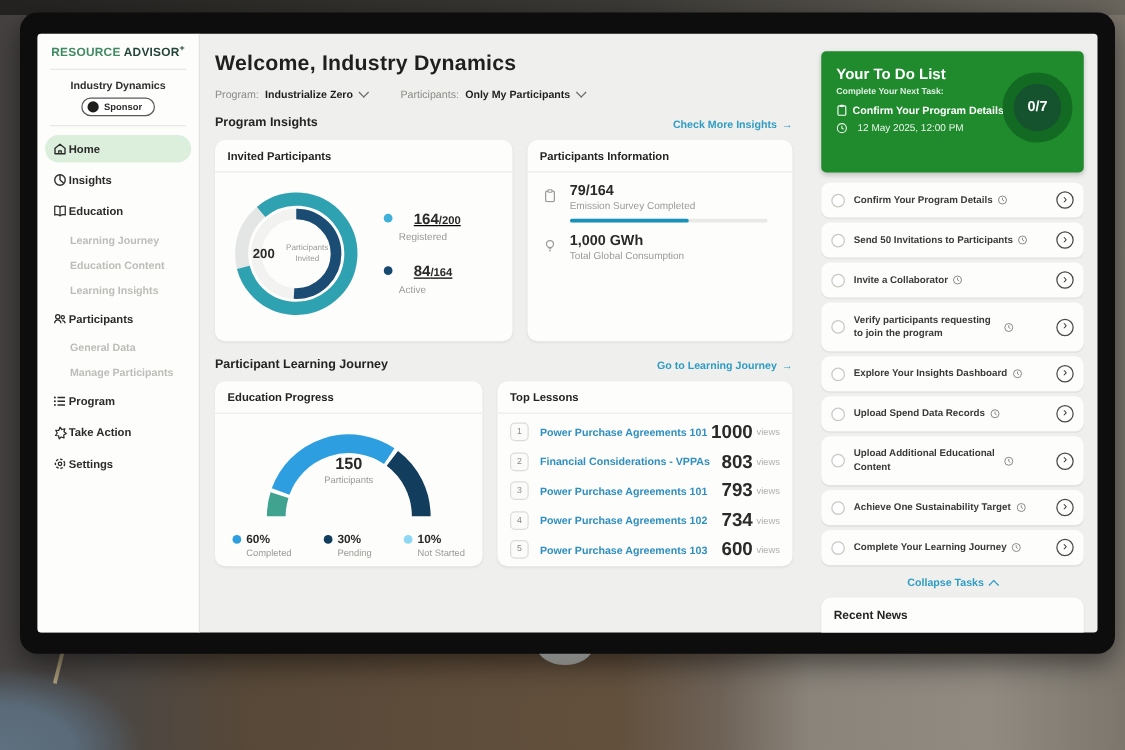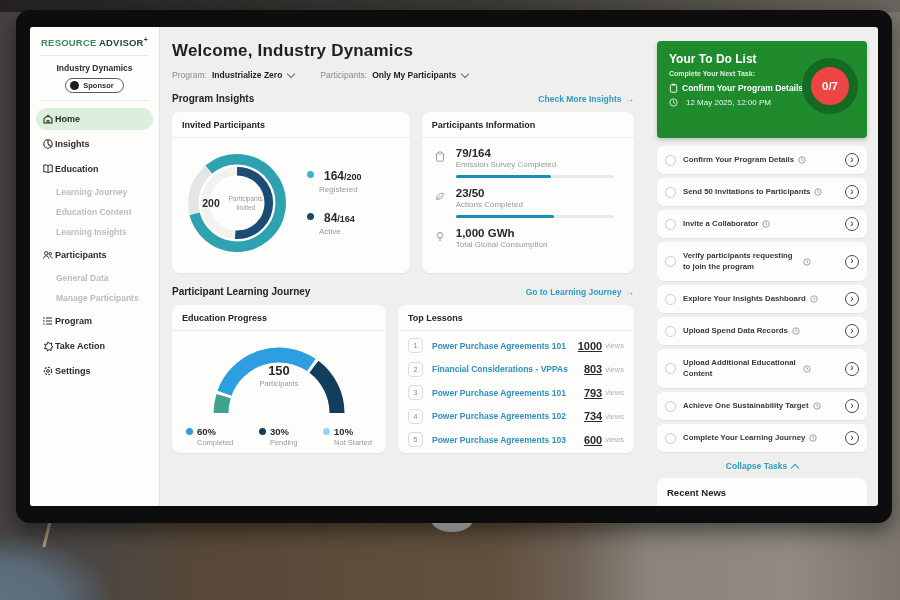--- a/index.html
+++ b/index.html
@@ -63,21 +63,21 @@
   .card-invited{flex:1.12;}
   .card-info{flex:1;}
   .inv-body{display:flex;align-items:center;padding:8px 4px 0 8px;}
   .donut-wrap{position:relative;width:114px;height:114px;flex:none;}
   .donut-center{position:absolute;inset:0;display:flex;flex-direction:row;
       align-items:center;justify-content:center;text-align:center;}
   .dc-value{font-size:10.5px;font-weight:bold;color:#2a2a28;}
   .dc-label{font-size:6.5px;color:#9a9a96;width:52px;line-height:1.3;margin-top:1px;}
   .d-legend{margin-left:13px;}
   .dl-item{margin:9px 0 14px;}
-  .dl-top{display:flex;align-items:center;gap:10px;}
+  .dl-top{display:flex;align-items:center;gap:17px;text-decoration:underline;}
   .dot{width:7px;height:7px;border-radius:50%;display:inline-block;flex:none;}
   .dot-registered{background:#3fb0d8;}
   .dot-active{background:#17496f;}
   .dot-completed{background:#2d9fe0;}
   .dot-pending{background:#123d5c;}
   .dot-notstarted{background:#8ed8f5;}
   .dl-num{font-size:12px;font-weight:bold;color:#2a2a28;}
   .dl-den{font-size:9px;font-weight:bold;color:#2a2a28;}
   .dl-label{font-size:8px;color:#9a9a96;padding-left:12px;margin-top:1px;}
   .info-body{padding:9px 12px 0;}
@@ -98,32 +98,32 @@
   .edu-legend{display:flex;justify-content:space-between;padding:3px 14px 0;}
   .el-top{display:flex;align-items:center;gap:4px;}
   .el-value{font-size:9.5px;font-weight:bold;color:#2a2a28;}
   .el-label{font-size:7.5px;color:#9a9a96;padding-left:11px;margin-top:1px;}
   .lessons-body{padding:3px 10px 0;}
   .lesson{display:flex;align-items:center;height:23.5px;}
   .rank{width:13px;height:13px;border:1px solid #dcdcda;border-radius:4px;font-size:7px;
       color:#8a8a86;display:flex;align-items:center;justify-content:center;
       margin-right:9px;background:#fbfbfa;flex:none;}
   .l-title{font-size:8.5px;color:#2e8fc0;font-weight:bold;flex:1;cursor:pointer;}
-  .l-views{font-size:11px;font-weight:bold;color:#2a2a28;text-decoration:underline;}
+  .l-views{font-size:15px;font-weight:bold;color:#2a2a28;}
   .l-suffix{font-size:7.5px;color:#b0b0ac;margin-left:3px;}
   
   .todo-col{width:232px;flex:none;padding:14px 11px 0;box-sizing:border-box;}
   .todo-card{background:#1f8b2d;border-radius:4px;color:#fff;height:97px;position:relative;
       padding:9px 10px 0 12px;box-sizing:border-box;box-shadow:0 2px 4px rgba(0,0,0,.2);}
   .todo-title{font-size:12px;font-weight:bold;margin:2px 0 4px;}
   .todo-sub{font-size:7px;font-weight:bold;opacity:.85;margin-bottom:6px;}
   .todo-next{font-size:8.5px;font-weight:bold;display:flex;gap:4px;align-items:center;margin-bottom:5px;max-width:140px;}
   .todo-due{font-size:8px;display:flex;gap:8px;align-items:center;opacity:.92;}
   .todo-ring{position:absolute;right:9px;top:17px;width:38px;height:38px;border:9px solid #136a22;
-      border-radius:50%;background:#ef4444;display:flex;align-items:center;justify-content:center;
+      border-radius:50%;background:#14532d;display:flex;align-items:center;justify-content:center;
       font-size:11.5px;font-weight:bold;}
   .task-list{margin-top:8px;display:flex;flex-direction:column;gap:4px;}
   .task-row{background:#fdfdfc;border-radius:7px;display:flex;align-items:center;
       padding:0 8px;height:28px;box-shadow:0 1px 1px rgba(0,0,0,.05);cursor:pointer;}
   .task-row.tall{height:39px;}
   .t-check{width:11px;height:11px;border:1.3px solid #c9c9c5;border-radius:50%;flex:none;
       margin-right:7px;background:#fff;box-sizing:border-box;}
   .t-label{font-size:7.8px;font-weight:bold;color:#3a3a38;line-height:1.3;}
   .task-row.tall .t-label{max-width:116px;}
   .t-clock{margin-left:4px;flex:none;display:flex;}
@@ -302,35 +302,20 @@
             <div class="stat-main">
               <div class="stat-value">79/164</div>
               <div class="stat-label">Emission Survey Completed</div>
               <div class="bar">
                     <div class="bar-fill" style="width:60%"></div>
                   </div>
             </div>
           </div>
           <div class="stat">
             <span class="stat-ico">
-                  <svg width="10" height="10" viewBox="0 0 10 10">
-                    <path d="M1.6 8.2c0-3.4 2.6-6 6.6-6-.1 3.9-2.3 6.5-6.6 6z" fill="none" stroke="#9a9a96" stroke-width="1"></path>
-                    <path d="M2 8.6 5.8 4.6" stroke="#9a9a96" stroke-width=".8" fill="none"></path>
-                  </svg>
-                </span>
-            <div class="stat-main">
-              <div class="stat-value">23/50</div>
-              <div class="stat-label">Actions Completed</div>
-              <div class="bar">
-                    <div class="bar-fill" style="width:62%"></div>
-                  </div>
-            </div>
-          </div>
-          <div class="stat">
-            <span class="stat-ico">
                   <svg width="10" height="12" viewBox="0 0 10 12">
                     <circle cx="5" cy="4.2" r="2.8" fill="none" stroke="#9a9a96" stroke-width="1"></circle>
                     <path d="M3.9 8h2.2M4.2 9.6h1.6" stroke="#9a9a96" stroke-width=".9" fill="none"></path>
                   </svg>
                 </span>
             <div class="stat-main">
               <div class="stat-value">1,000 GWh</div>
               <div class="stat-label">Total Global Consumption</div>
             </div>
           </div>

